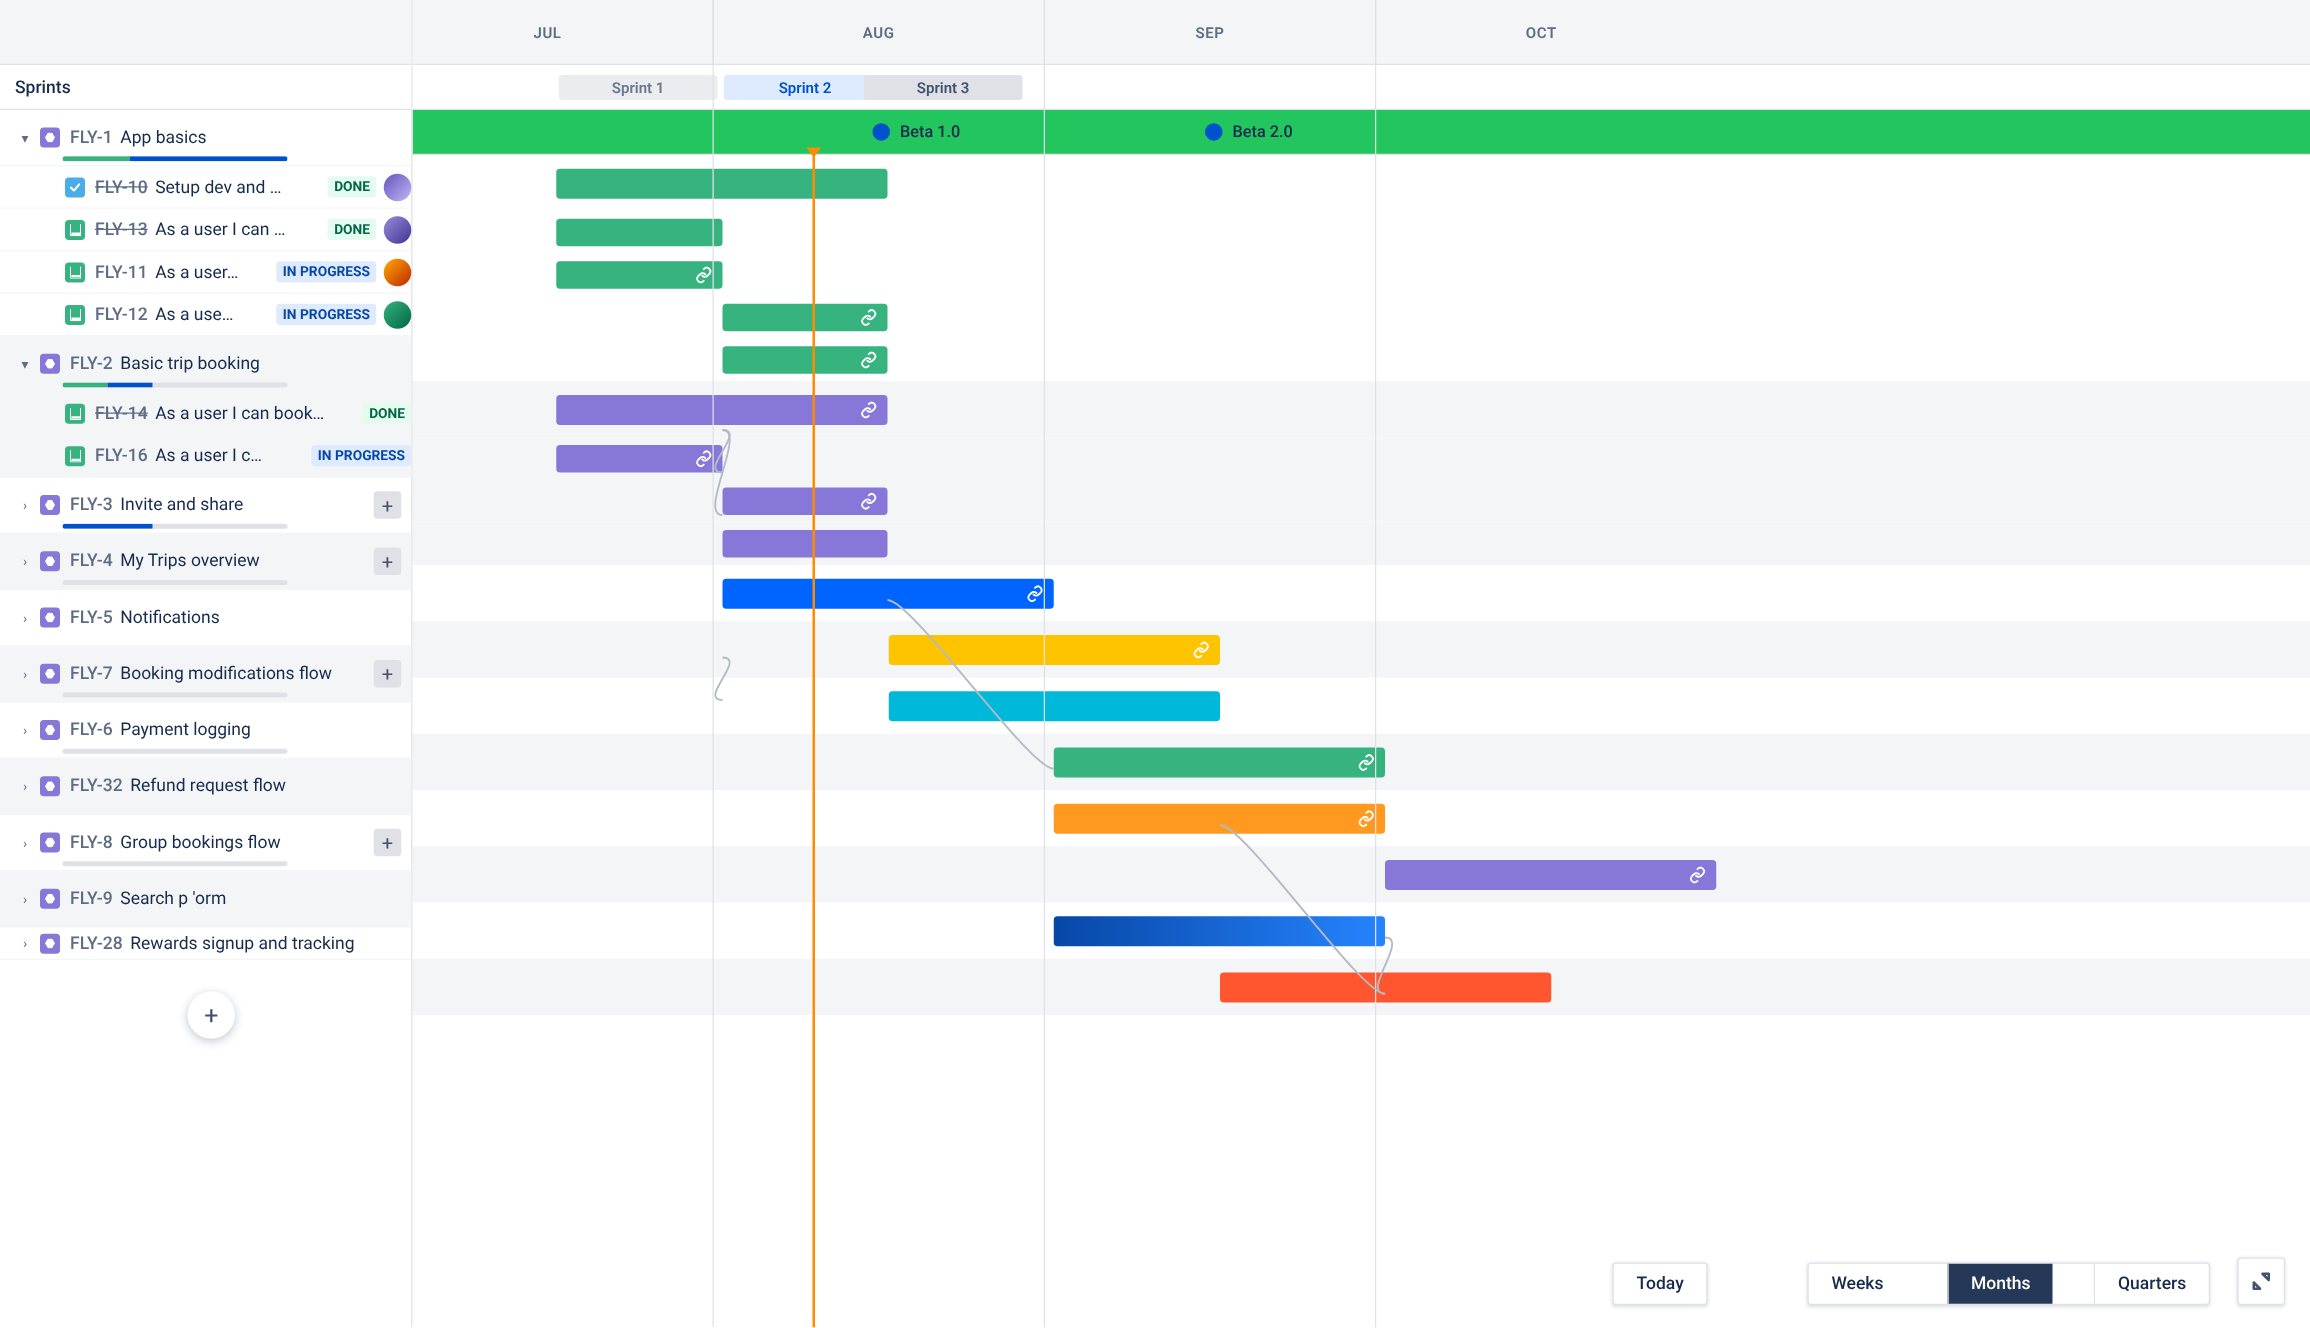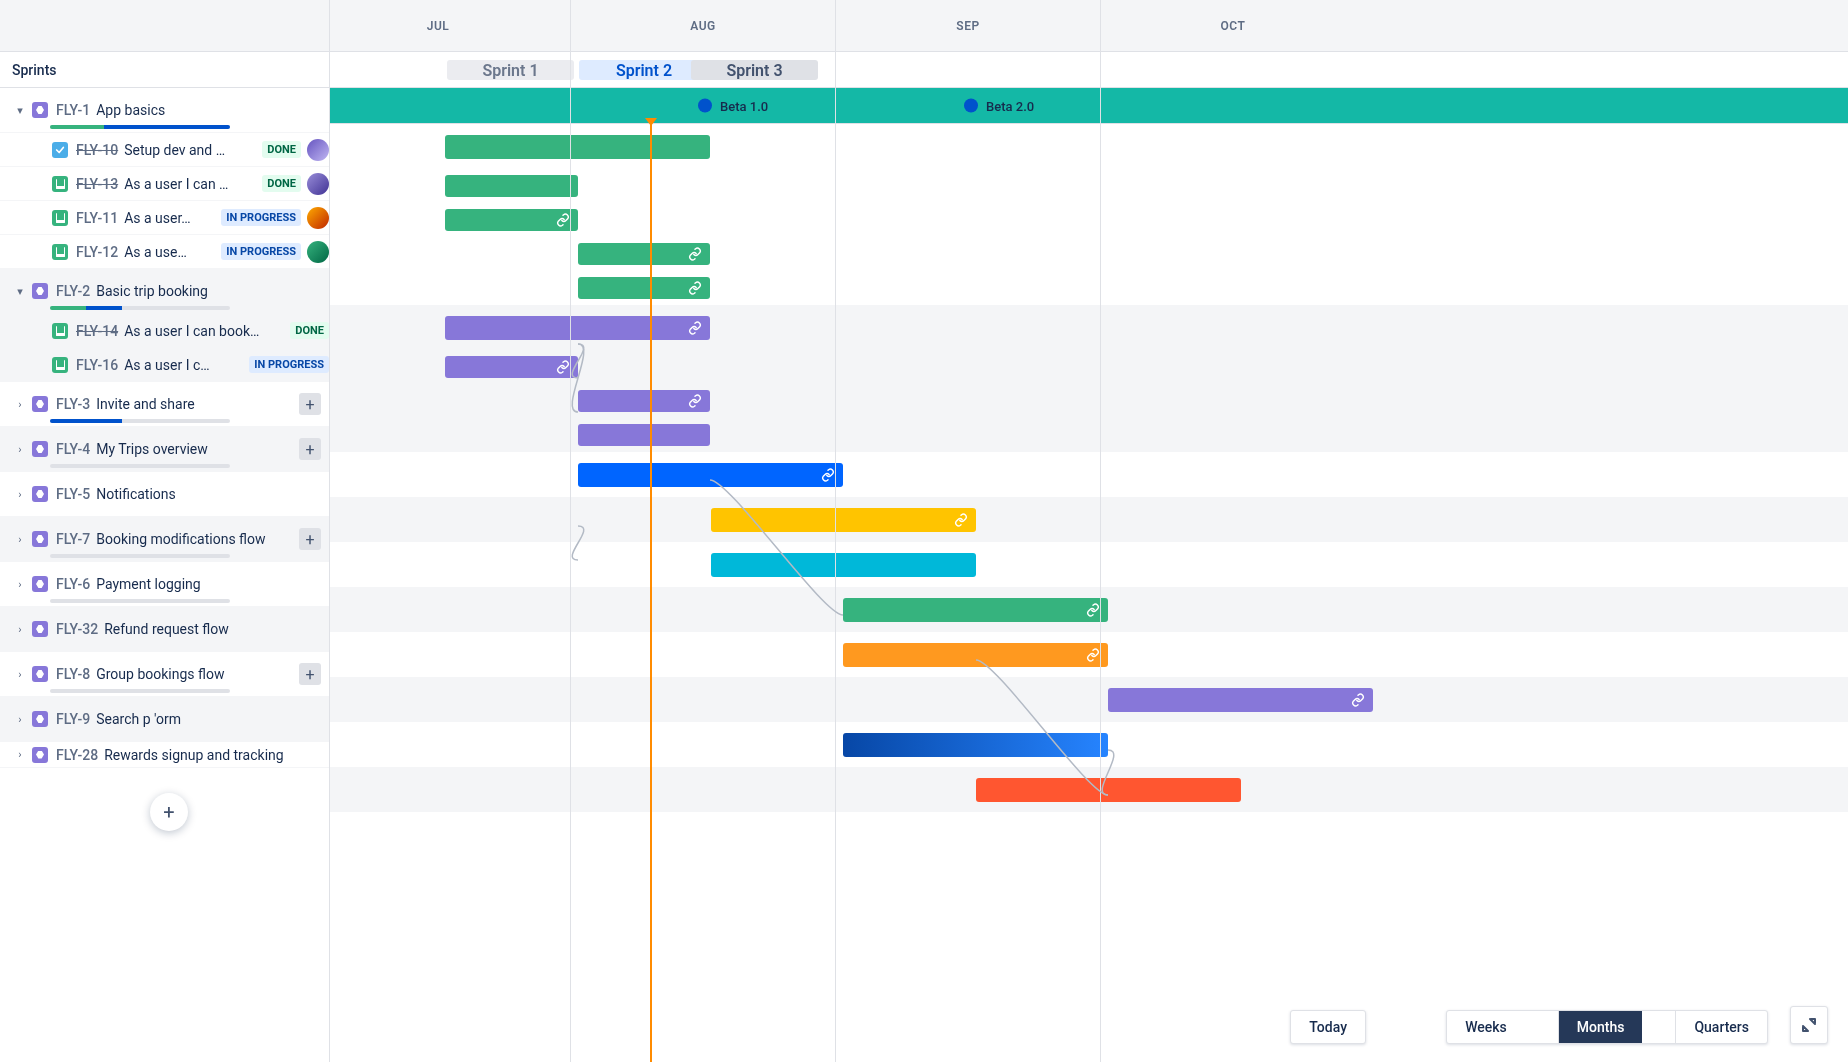--- a/index.html
+++ b/index.html
@@ -3,21 +3,21 @@
 <meta charset="utf-8">
 <style>
 * { margin:0; padding:0; box-sizing:border-box; }
 body { font-family:-apple-system,BlinkMacSystemFont,"Segoe UI",Roboto,sans-serif; font-size:14px; color:#172B4D; background:#fff; overflow:hidden; }
 .roadmap { position:relative; width:1848px; height:1062px; }
 .sidebar { position:absolute; left:0; top:0; width:330px; height:100%; background:#fff; border-right:1px solid #DFE1E6; z-index:5; }
 .tl { position:absolute; left:330px; top:0; right:0; height:100%; }
 .hdr-months { height:52px; background:#F4F5F7; border-bottom:1px solid #DFE1E6; position:relative; }
 .month-col { position:absolute; top:0; height:52px; display:flex; align-items:center; justify-content:center; font-weight:600; font-size:12px; color:#5E6C84; letter-spacing:.5px; border-left:1px solid #DFE1E6; }
 .hdr-sprints { height:36px; position:relative; border-bottom:1px solid #DFE1E6; background:#fff; }
-.hdr-releases { height:36px; position:relative; border-bottom:1px solid #DFE1E6; background:#14b8a6;text-align:right; }
+.hdr-releases { height:36px; position:relative; border-bottom:1px solid #DFE1E6; background:#22c55e;text-align:right; }
 .side-hdr { height:52px; background:#F4F5F7; border-bottom:1px solid #DFE1E6; }
 .side-sprints,.side-releases { height:36px; display:flex; align-items:center; padding:0 12px; font-weight:500; border-bottom:1px solid #DFE1E6; background:#fff; }
 .rows { position:relative; }
 .row { height:45px; display:flex; align-items:center; position:relative; border-bottom:1px solid #F4F5F7; }
 .row.alt { background:#F4F5F7; }
 .row.child { padding-left:52px; height:34px; }
 .row.epic { padding-left:12px; }
 .chev { width:16px; height:16px; display:inline-flex; align-items:center; justify-content:center; color:#5E6C84; cursor:pointer; margin-right:4px; font-size:11px; }
 .icon-epic,.icon-story,.icon-task { width:16px; height:16px; border-radius:3px; display:inline-flex; align-items:center; justify-content:center; margin-right:8px; flex-shrink:0; }
 .icon-epic { background:#8777D9; }
@@ -40,21 +40,21 @@
 .pg-g { background:#36B37E; height:100%; }
 .pg-b { background:#0052CC; height:100%; }
 .tl-rows { position:relative; }
 .tl-row { height:45px; position:relative; }
 .tl-row.child { height:34px; }
 .tl-row.alt { background:#F4F5F7; }
 .bar { position:absolute; height:22px; border-radius:3px; top:50%; transform:translateY(-50%); display:flex; align-items:center; justify-content:center; }
 .bar.epic-bar { height:24px; }
 .bar .link-ic { position:absolute; right:8px; top:50%; transform:translateY(-50%); }
 .link-ic svg { width:14px; height:14px; display:block; }
-.sprint-pill { position:absolute; top:8px; height:20px; border-radius:3px; display:flex; align-items:center; justify-content:center; font-size:16px; font-weight:600; }
+.sprint-pill { position:absolute; top:8px; height:20px; border-radius:3px; display:flex; align-items:center; justify-content:center; font-size:12px; font-weight:600; }
 .release-dot { position:absolute; top:50%; transform:translateY(-50%); display:flex; align-items:center; gap:8px; font-size:13px; font-weight:500; }
 .release-dot::before { content:""; width:14px; height:14px; border-radius:50%; background:#0052CC; }
 .month-line { position:absolute; top:0; bottom:0; width:1px; background:#DFE1E6; z-index:1; }
 .today-line { position:absolute; top:124px; bottom:0; width:2px; background:#FF8B00; z-index:3; }
 .today-line::before { content:""; position:absolute; top:-6px; left:-5px; width:0; height:0; border-left:6px solid transparent; border-right:6px solid transparent; border-top:8px solid #FF8B00; }
 .controls { position:absolute; bottom:18px; right:80px; display:flex; background:#fff; border:1px solid #DFE1E6; border-radius:3px; box-shadow:0 1px 3px rgba(9,30,66,.15); z-index:10;gap:33px; }
 .ctrl-btn { padding:8px 18px; font-weight:500; cursor:pointer; color:#172B4D; }
 .ctrl-btn.active { background:#253858; color:#fff; }
 .ctrl-btn + .ctrl-btn { border-left:1px solid #DFE1E6; }
 .today-btn { position:absolute; bottom:18px; right:482px; padding:8px 18px; background:#fff; border:1px solid #DFE1E6; border-radius:3px; font-weight:500; cursor:pointer; box-shadow:0 1px 3px rgba(9,30,66,.15); z-index:10; }

